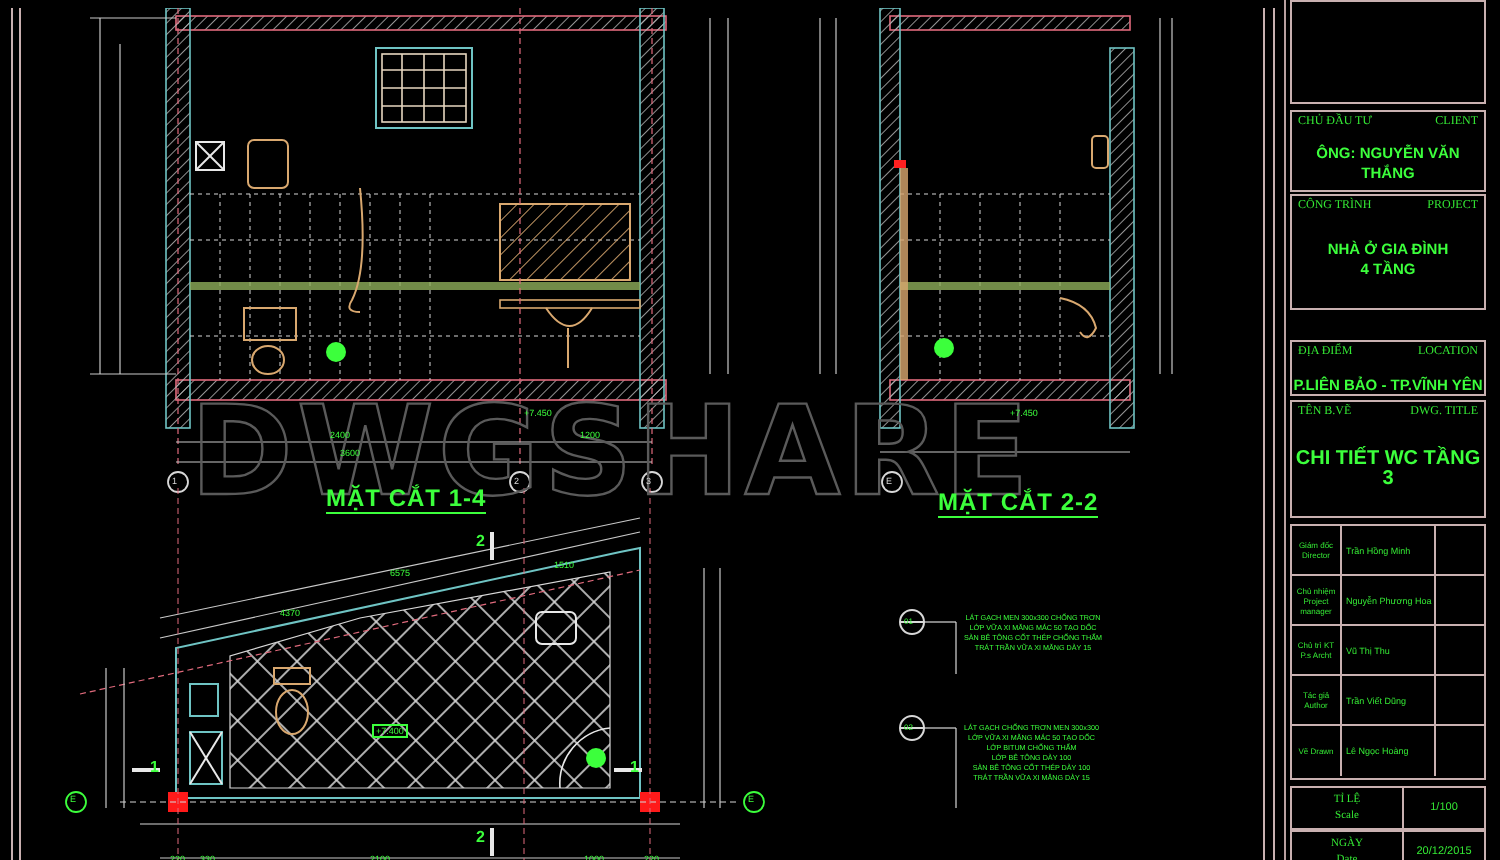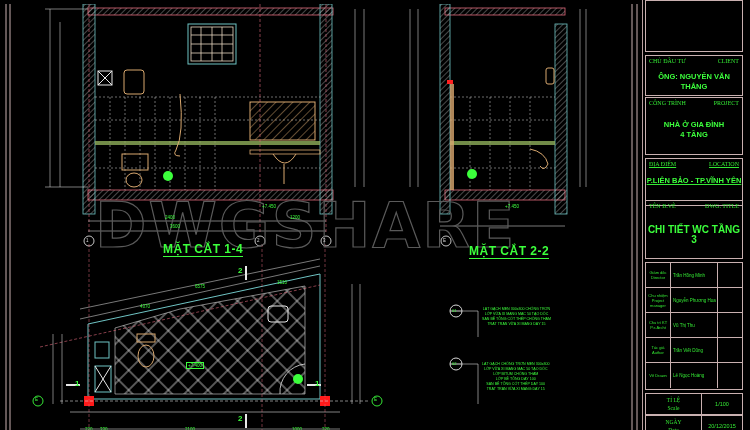--- a/index.html
+++ b/index.html
@@ -272,21 +272,21 @@
 
   <div class="box" style="top:97px;height:58px;">
     <div class="hdr">
         <span>CÔNG TRÌNH</span>
         <span>PROJECT</span>
       </div>
     <div class="big" style="margin-top:12px;">NHÀ Ở GIA ĐÌNH</div>
     <div class="big">4 TẦNG</div>
   </div>
 
-  <div class="box" style="top:158px;height:48px;text-decoration:underline;">
+  <div class="box" style="top:170px;height:28px;">
     <div class="hdr">
         <span>ĐỊA ĐIỂM</span>
         <span>LOCATION</span>
       </div>
     <div class="big" style="margin-top:7px;">P.LIÊN BẢO - TP.VĨNH YÊN</div>
   </div>
 
   <div class="box" style="top:200px;height:59px;">
     <div class="hdr">
         <span>TÊN B.VẼ</span>

